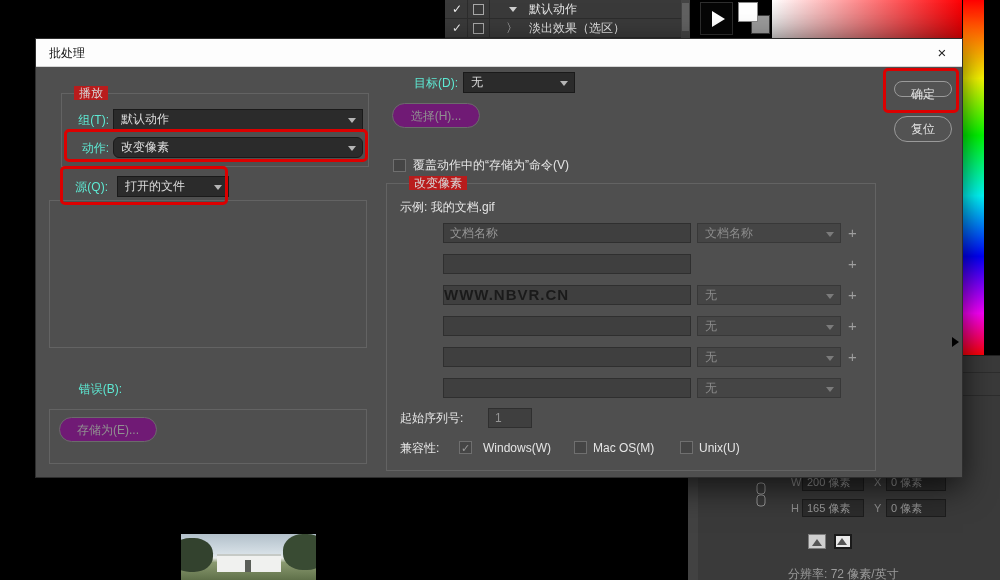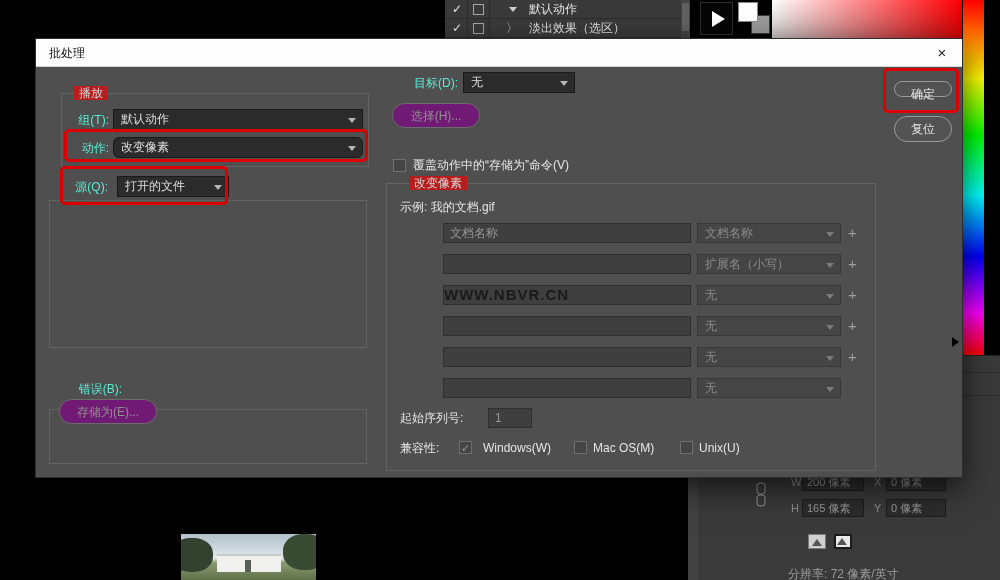--- a/index.html
+++ b/index.html
@@ -195,21 +195,21 @@
     <span class="lbl r" style="left:20px; top:138px; width:52px;">源(Q):</span>
     <div class="dd" style="left:81px; top:137px; width:112px;">
       <span>打开的文件</span>
       <span class="arr"></span>
     </div>
 
     <div class="gbox" style="left:13px; top:161px; width:318px; height:148px;"></div>
 
     <span class="lbl r" style="left:14px; top:340px; width:72px;">错误(B):</span>
     <div class="gbox" style="left:13px; top:370px; width:318px; height:55px;"></div>
-    <div class="btn dis" style="left:23px; top:360px; width:98px; height:25px;">存储为(E)...</div>
+    <div class="btn dis" style="left:23px; top:378px; width:98px; height:25px;">存储为(E)...</div>
 
     <span class="lbl r" style="left:352px; top:34px; width:70px;">目标(D):</span>
     <div class="dd" style="left:427px; top:33px; width:112px;">
       <span>无</span>
       <span class="arr"></span>
     </div>
     <div class="btn dis" style="left:356px; top:64px; width:88px; height:25px;">选择(H)...</div>
 
     <span class="cb" style="left:357px; top:120px;"></span>
     <span class="lbl dis" style="left:377px; top:116px;">覆盖动作中的“存储为”命令(V)</span>
@@ -218,23 +218,20 @@
     <span class="legend" style="left:373px; top:137px;">改变像素</span>
     <span class="lbl dis" style="left:364px; top:158px;">示例: 我的文档.gif</span>
 
     <input class="fld" style="left: 407px; top: 184px; width: 248px;" readonly="" value="文档名称">
     <div class="dd dis sm" style="left:661px; top:184px; width:144px;">
       <span>文档名称</span><span class="arr"></span>
     </div>
     <span class="plus" style="left:812px; top:184px;">+</span>
 
     <input class="fld" style="left: 407px; top: 215px; width: 248px;" readonly="" value="">
-    <div class="dd dis sm" style="left:661px; top:215px; width:144px;">
-      <span>扩展名（小写）</span><span class="arr"></span>
-    </div>
     <span class="plus" style="left:812px; top:215px;">+</span>
 
     <input class="fld" style="left: 407px; top: 246px; width: 248px;" readonly="" value="">
     <div class="dd dis sm" style="left:661px; top:246px; width:144px;">
       <span>无</span><span class="arr"></span>
     </div>
     <span class="plus" style="left:812px; top:246px;">+</span>
 
     <input class="fld" style="left: 407px; top: 277px; width: 248px;" readonly="" value="">
     <div class="dd dis sm" style="left:661px; top:277px; width:144px;">

